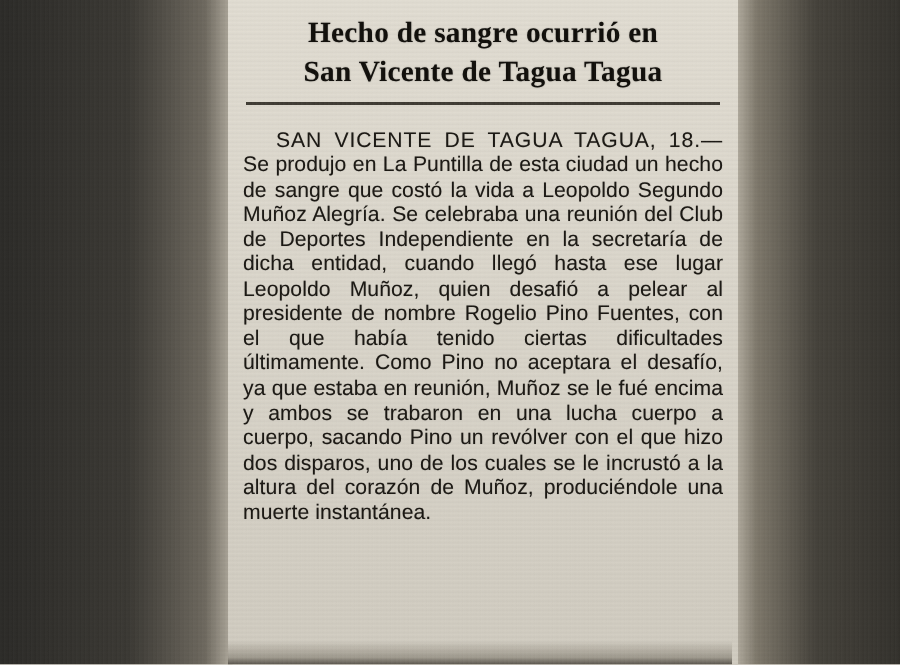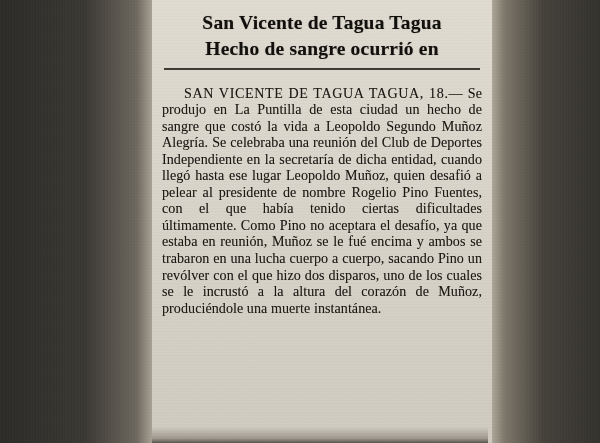--- a/index.html
+++ b/index.html
@@ -71,21 +71,21 @@
   }
 
   .rule {
     height: 2px;
     background: #231f18;
     margin: 7px 2px 8px 2px;
     opacity: 0.85;
   }
 
   .body-text {
-    font-family: Liberation Serif, serif;
+    font-family: Liberation Sans, sans-serif;
     font-size: 14.1px;
     line-height: 1.175;
     text-align: justify;
     text-justify: inter-word;
     color: #1a1712;
     letter-spacing: 0.05px;
     text-shadow: 0 0 0.6px rgba(0,0,0,0.3);
   }
   .body-text .indent {
     display: inline-block;
@@ -119,22 +119,22 @@
 <body>
 
 <div class="clipping">
 
   <div class="margin-left"></div>
   <div class="margin-right"></div>
 
   <div class="column">
 
     <div class="headline">
+      <span class="line">Hecho de sangre ocurrió en</span>
       <span class="line">San Vicente de Tagua Tagua</span>
-      <span class="line">Hecho de sangre ocurrió en</span>
     </div>
 
     <div class="rule"></div>
 
     <p class="body-text">
       <span class="indent"></span><span class="dateline">SAN VICENTE DE TAGUA TAGUA, 18.—</span><span> Se produjo en La Puntilla de esta ciudad un hecho de sangre que costó la vida a Leopoldo Segundo Muñoz Alegría. Se celebraba una reunión del Club de Deportes Independiente en la secretaría de dicha entidad, cuando llegó hasta ese lugar Leopoldo Muñoz, quien desafió a pelear al presidente de nombre Rogelio Pino Fuentes, con el que había tenido ciertas dificultades últimamente. Como Pino no aceptara el desafío, ya que estaba en reunión, Muñoz se le fué encima y ambos se trabaron en una lucha cuerpo a cuerpo, sacando Pino un revólver con el que hizo dos disparos, uno de los cuales se le incrustó a la altura del corazón de Muñoz, produciéndole una muerte instantánea.</span>
     </p>
 
   </div>
 

